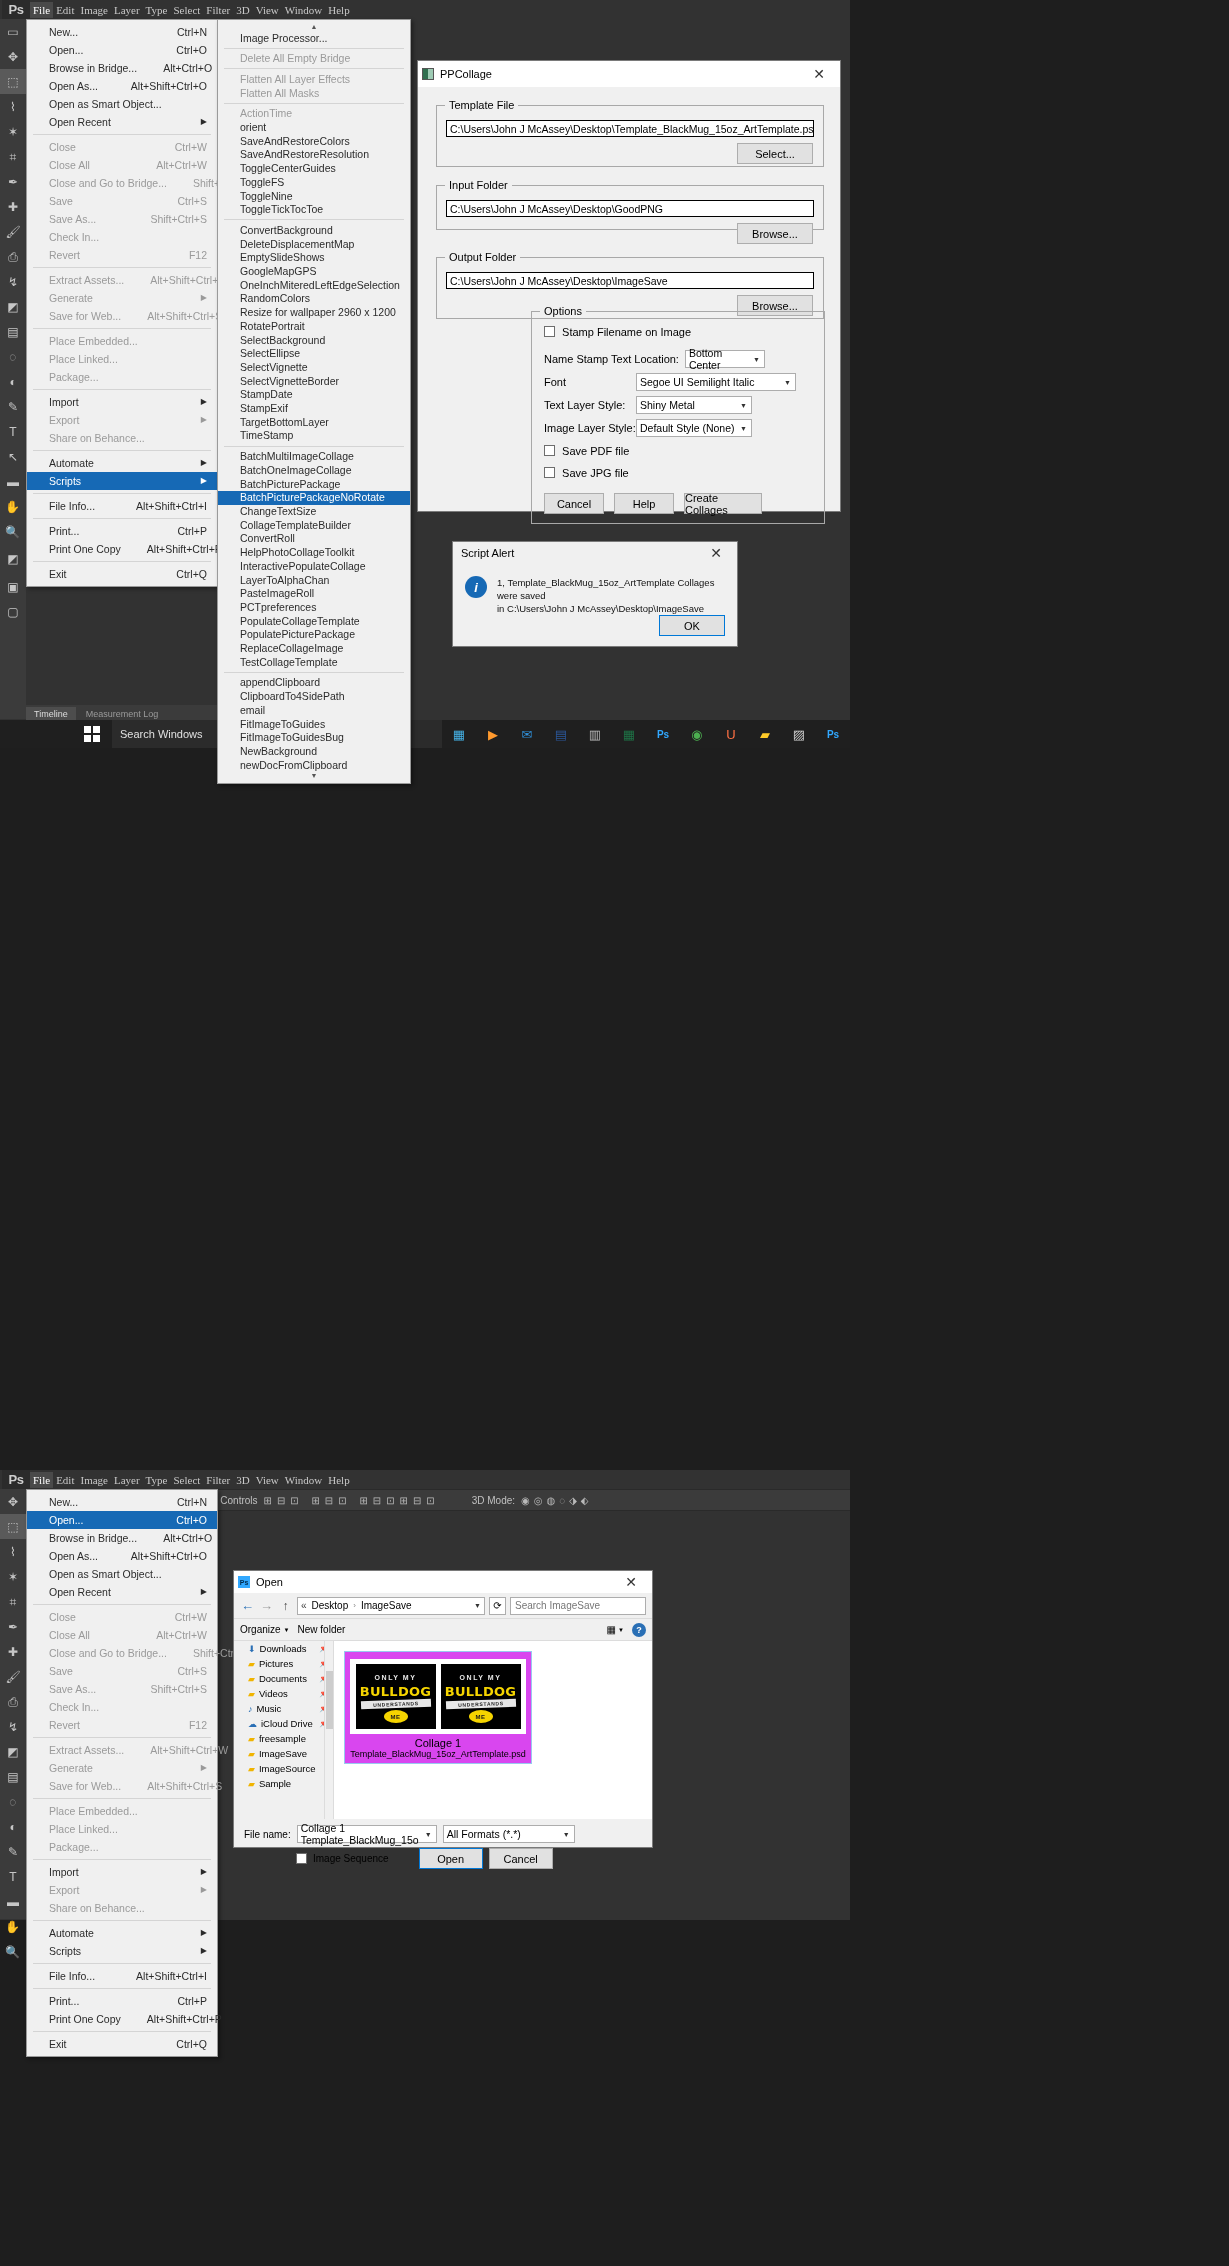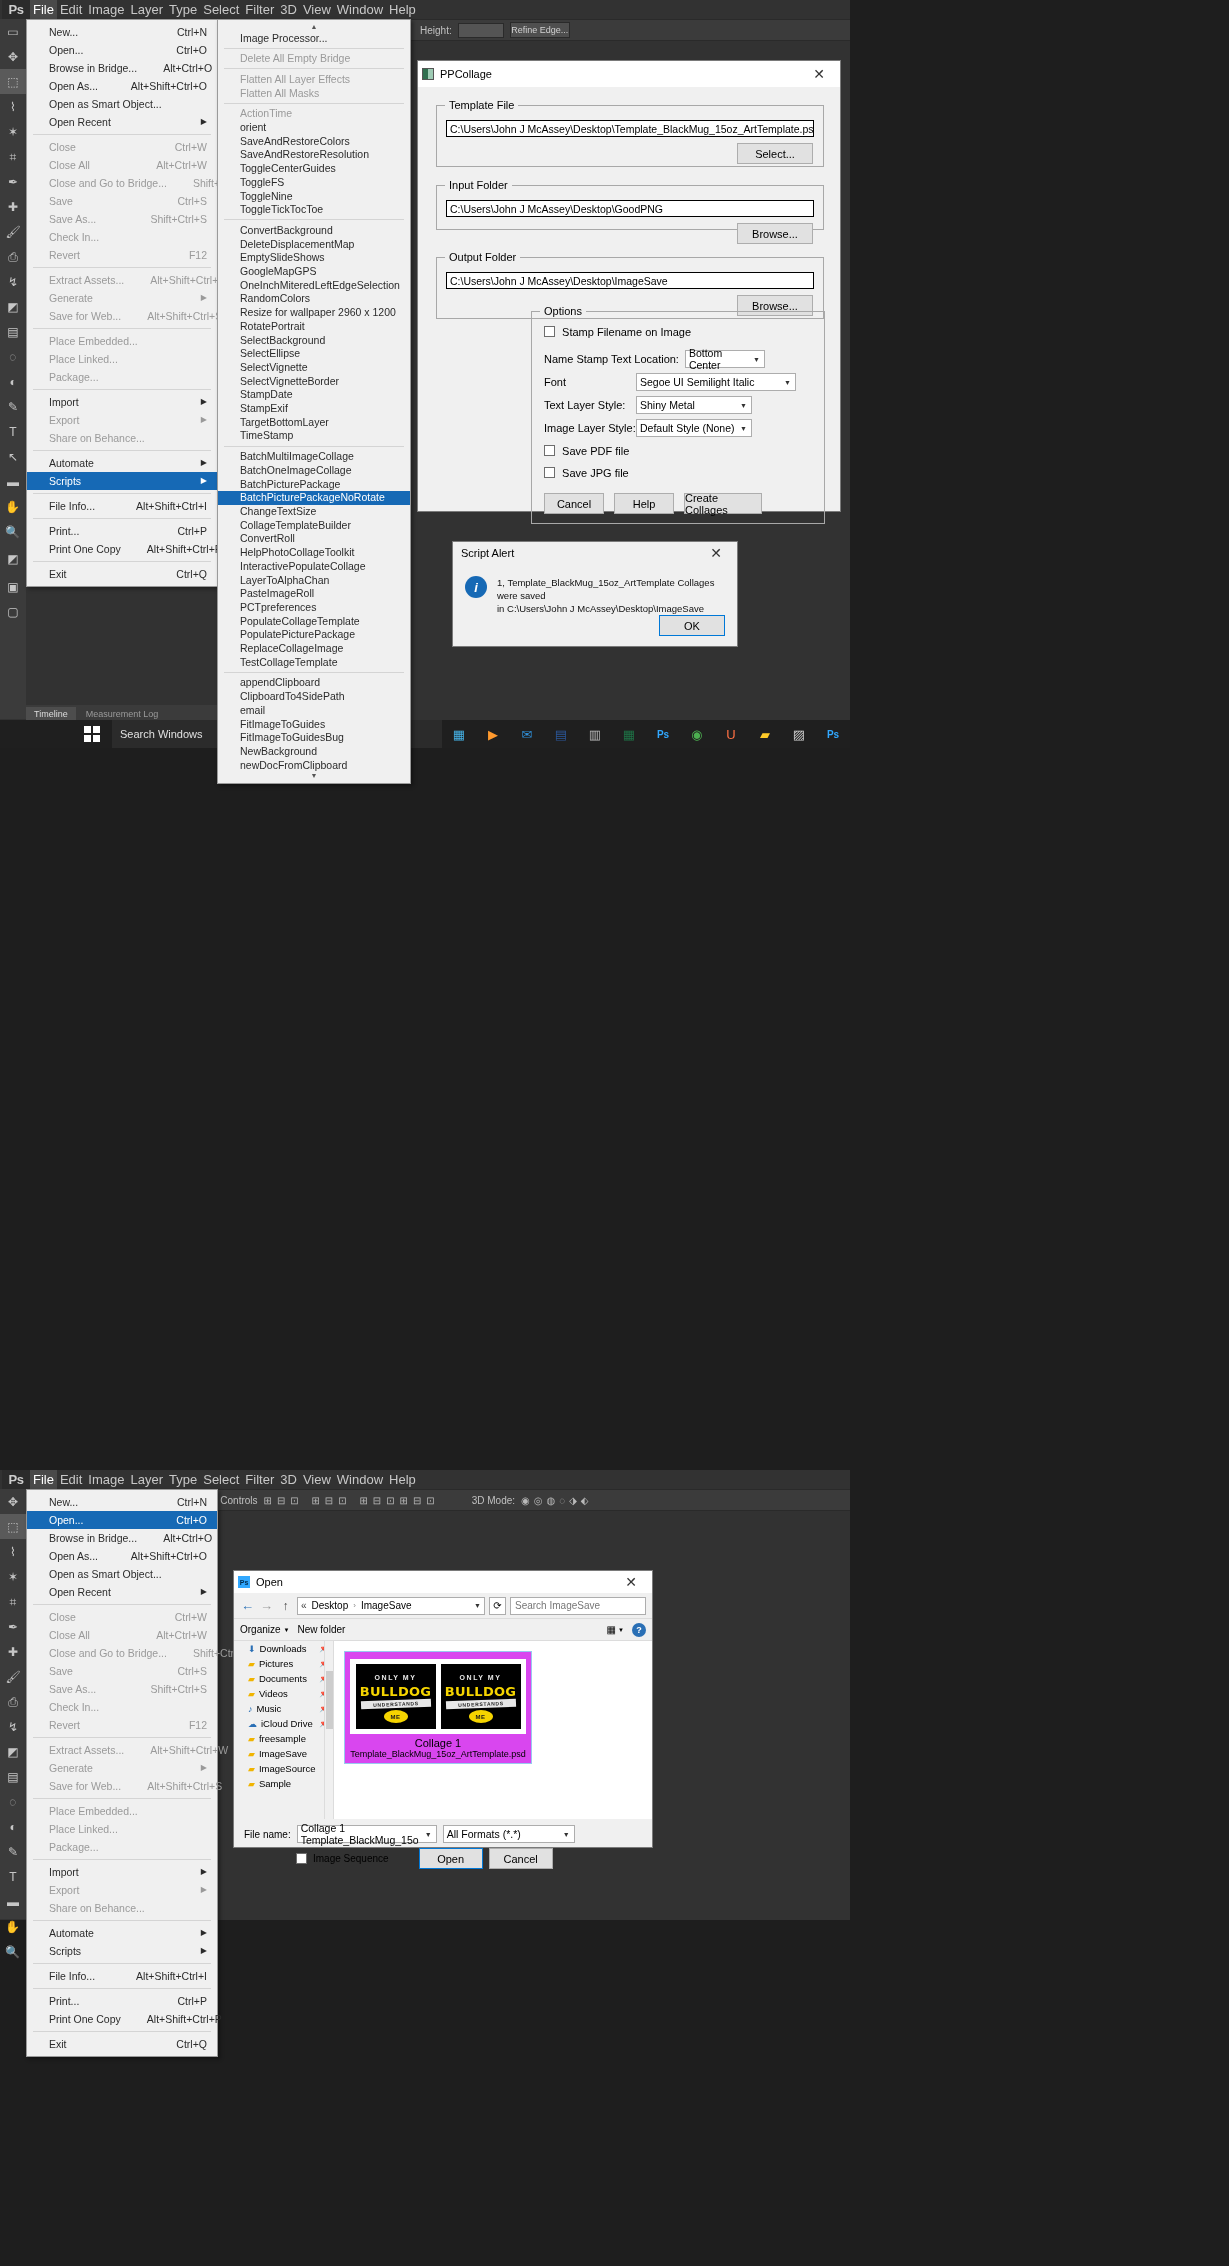--- a/index.html
+++ b/index.html
@@ -7,21 +7,21 @@
     width:1229px; height:2266px; background:#1e1e1e;
     font-family:"Liberation Sans", sans-serif; font-size:11px; overflow:hidden; position:relative;
   }
   .panel { position:absolute; left:0; width:850px; }
 
   
   .ps-app { background:#323232; position:relative; }
   .ps-menubar { height:19px; background:#323232; display:flex; align-items:center; padding-left:2px; }
   .ps-logo { width:28px; height:19px; background:#2b2b2b; color:#cfcfcf; font-size:13px; font-weight:bold;
              display:flex; align-items:center; justify-content:center; letter-spacing:-0.5px;}
-  .ps-menubar .mi { color:#c8c8c8; font-size:13px; padding:2px 3px; }
+  .ps-menubar .mi { color:#c8c8c8; font-size:11px; padding:2px 3px;font-family:Liberation Serif, serif; }
   .ps-menubar .mi.active { background:#4a4a4a; color:#fff; }
   .ps-optbar { height:22px; background:#3b3b3b; border-top:1px solid #2a2a2a; border-bottom:1px solid #2a2a2a;
                display:flex; align-items:center; gap:6px; padding-left:4px; color:#c0c0c0; font-size:10px;}
   .ps-toolbar { position:absolute; left:0; top:19px; width:26px; background:#3b3b3b; }
   .ps-tool { height:25px; width:26px; display:flex; align-items:center; justify-content:center;
              color:#c6c6c6; font-size:12px; }
   .ps-tool.sel { background:#5a5a5a; }
 
   
   .menu { position:absolute; background:#f0f0f0; border:1px solid #9a9a9a; box-shadow:2px 2px 4px rgba(0,0,0,.4);
@@ -78,26 +78,20 @@
     <div class="mi">Edit</div>
     <div class="mi">Image</div>
     <div class="mi">Layer</div>
     <div class="mi">Type</div>
     <div class="mi">Select</div>
     <div class="mi">Filter</div>
     <div class="mi">3D</div>
     <div class="mi">View</div>
     <div class="mi">Window</div>
     <div class="mi">Help</div>
-  </div>
-  <div class="ps-optbar" style="margin-left:0;">
-    <span style="width:410px;"></span>
-    <span>Height:</span>
-    <span class="tfield" style="width:46px;height:15px;background:#545454;border:1px solid #2a2a2a;"></span>
-    <span class="btn" style="width:60px;height:16px;background:#4f4f4f;border:1px solid #2a2a2a;color:#d0d0d0;font-size:9px;">Refine Edge...</span>
   </div>
   <div class="ps-toolbar" style="height:700px;">
     <div class="ps-tool">▭</div>
     <div class="ps-tool">✥</div>
     <div class="ps-tool sel">⬚</div>
     <div class="ps-tool">⌇</div>
     <div class="ps-tool">✶</div>
     <div class="ps-tool">⌗</div>
     <div class="ps-tool">✒</div>
     <div class="ps-tool">✚</div>

